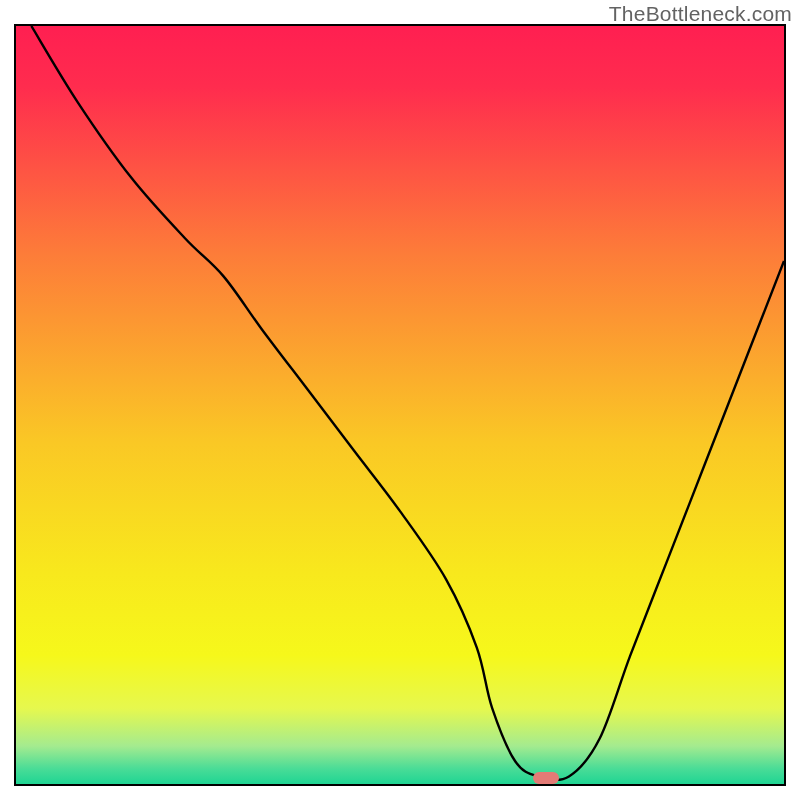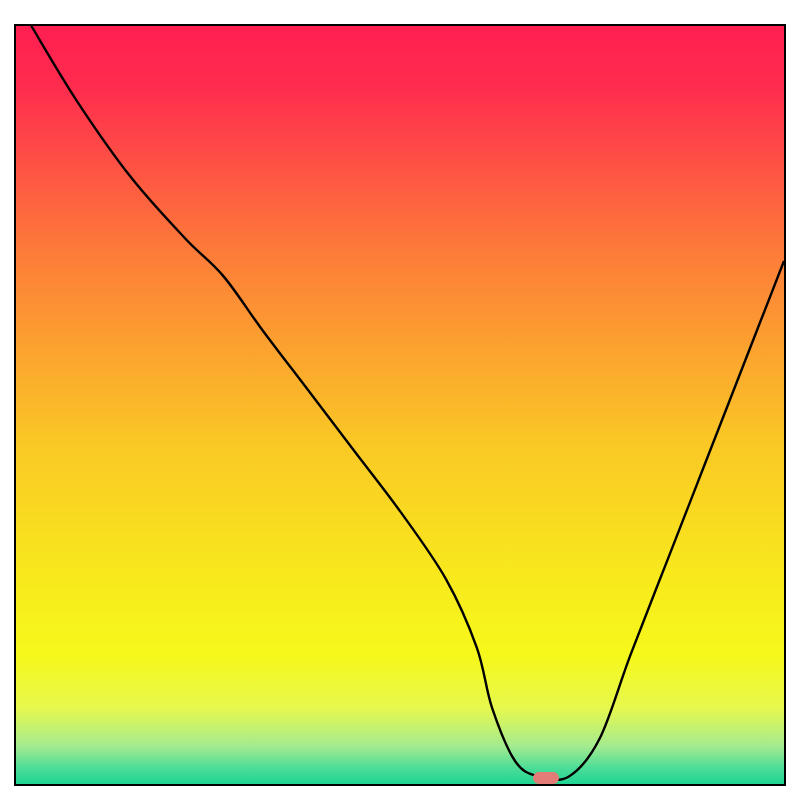--- a/index.html
+++ b/index.html
@@ -53,20 +53,21 @@
     height: 12px;
     border-radius: 6px;
     background: #e37b76;
     transform: translate(-50%, -50%);
   }
 </style>
 </head>
 <body>
 
 <div class="chart-container">
+  <div class="watermark">TheBottleneck.com</div>
 
   <div class="plot-area">
     <svg class="gradient-fill" viewBox="0 0 100 100" preserveAspectRatio="none">
       <defs>
         <linearGradient id="bg" x1="0" y1="0" x2="0" y2="1">
             <stop offset="0%" stop-color="#ff1f51"></stop>
             <stop offset="8%" stop-color="#ff2c4e"></stop>
             <stop offset="30%" stop-color="#fd7c39"></stop>
             <stop offset="55.00000000000001%" stop-color="#fac825"></stop>
             <stop offset="72%" stop-color="#f8e81d"></stop>

